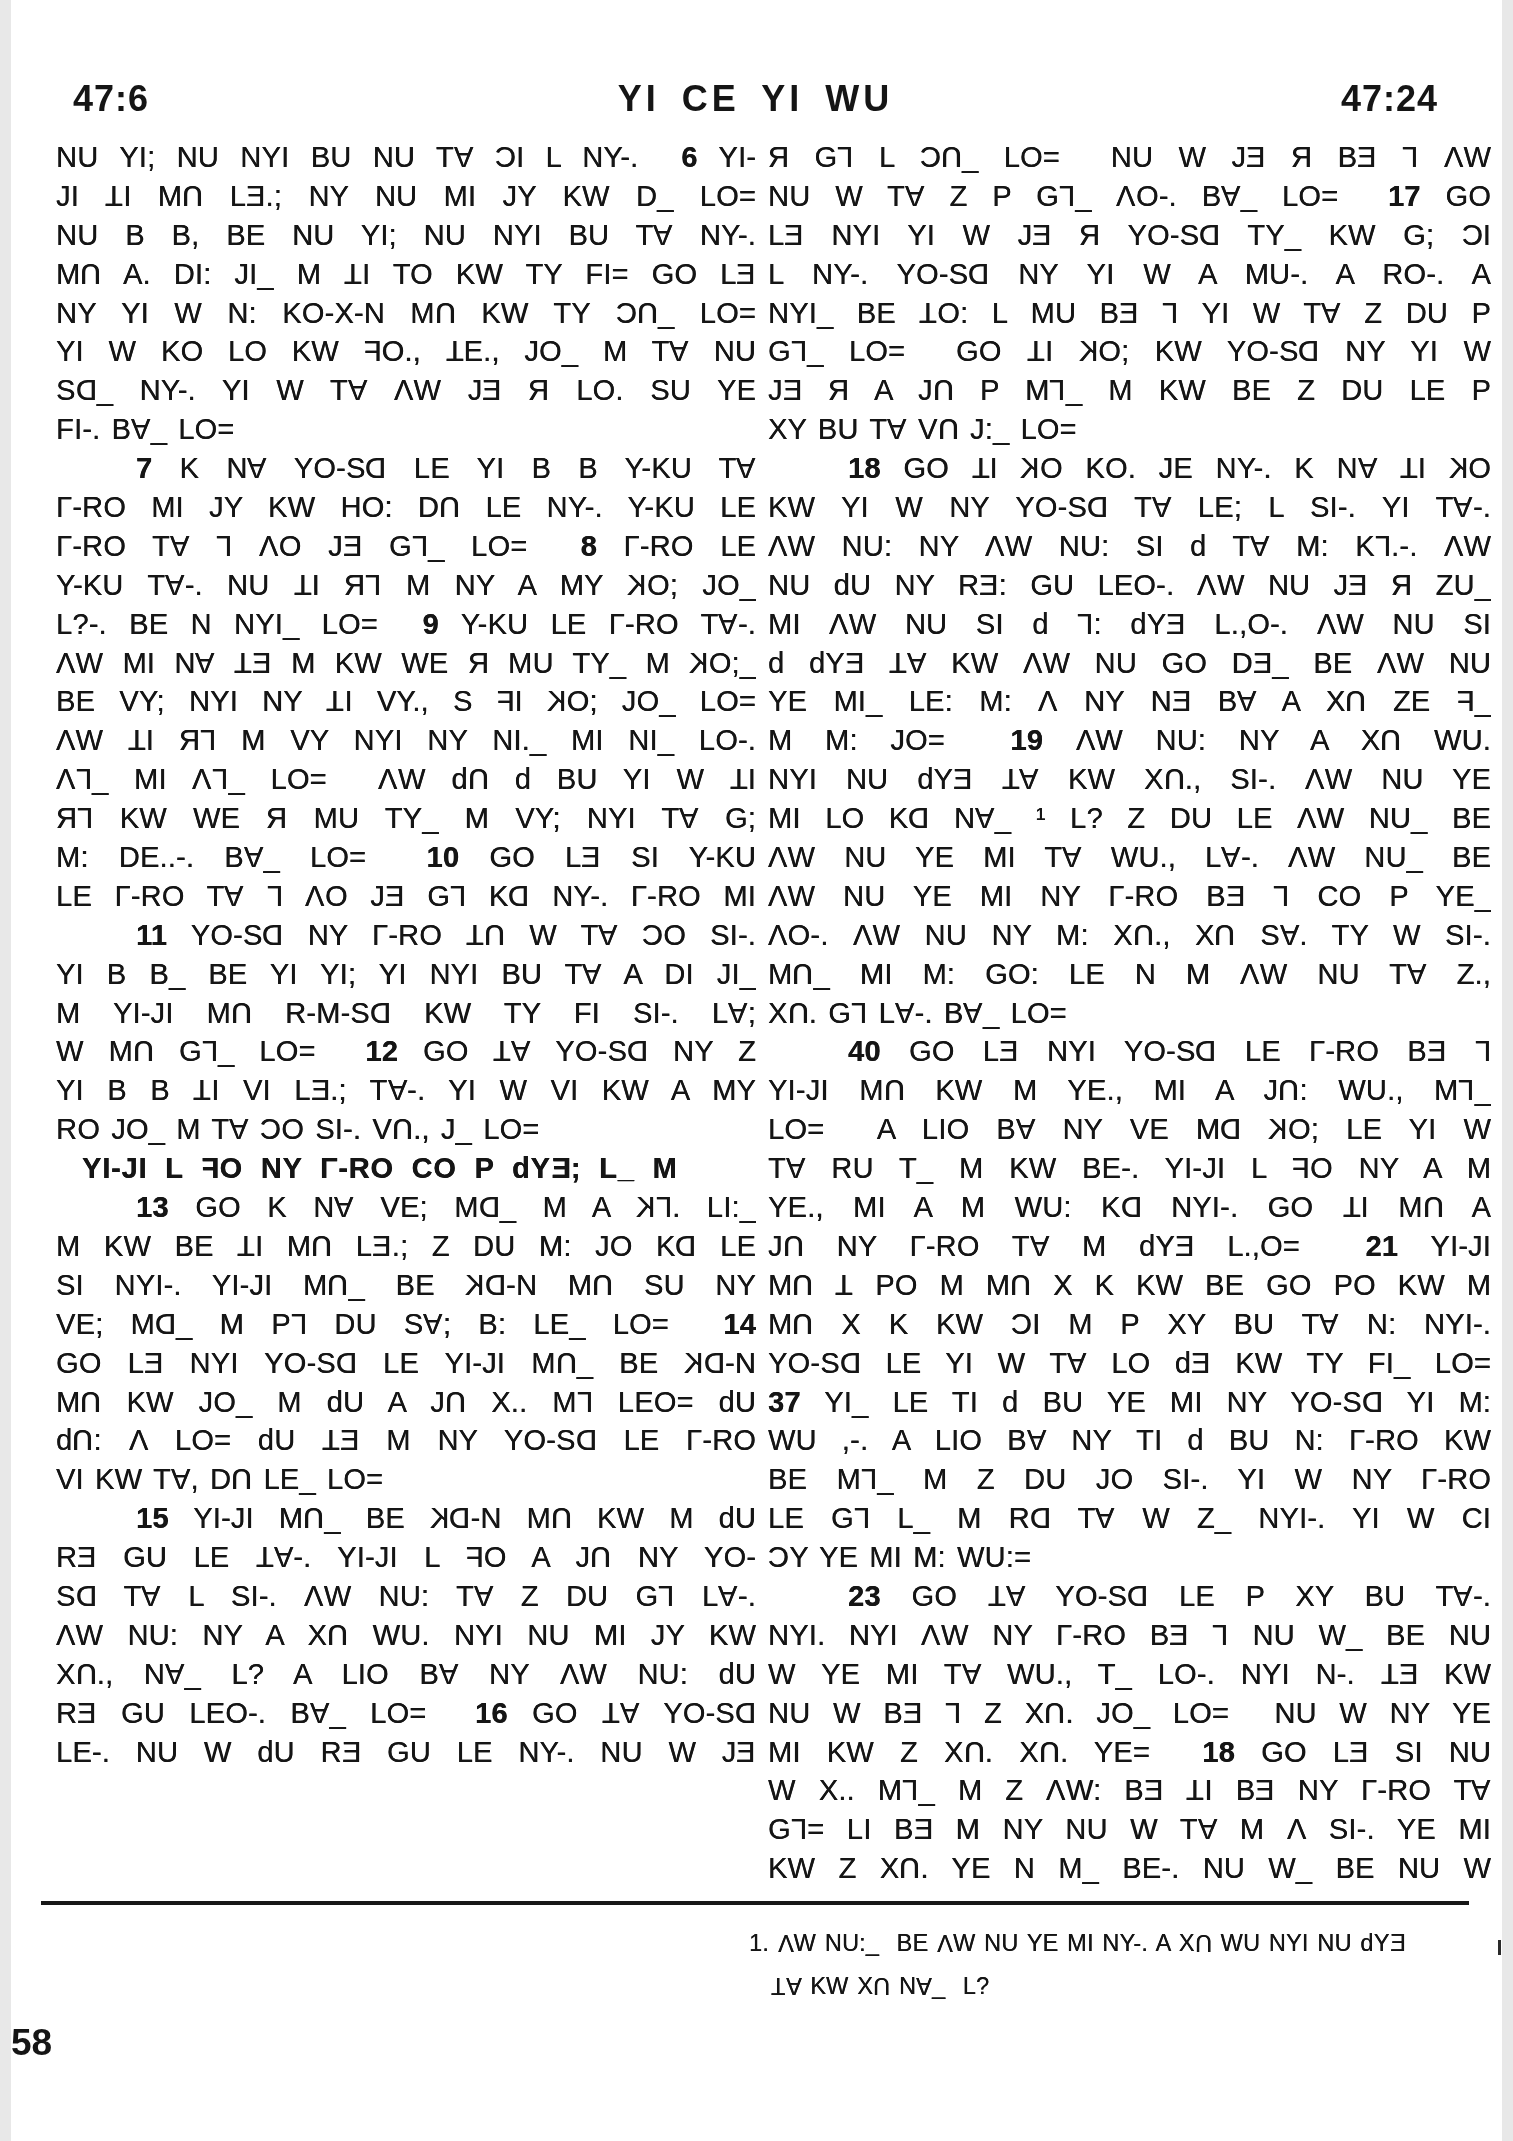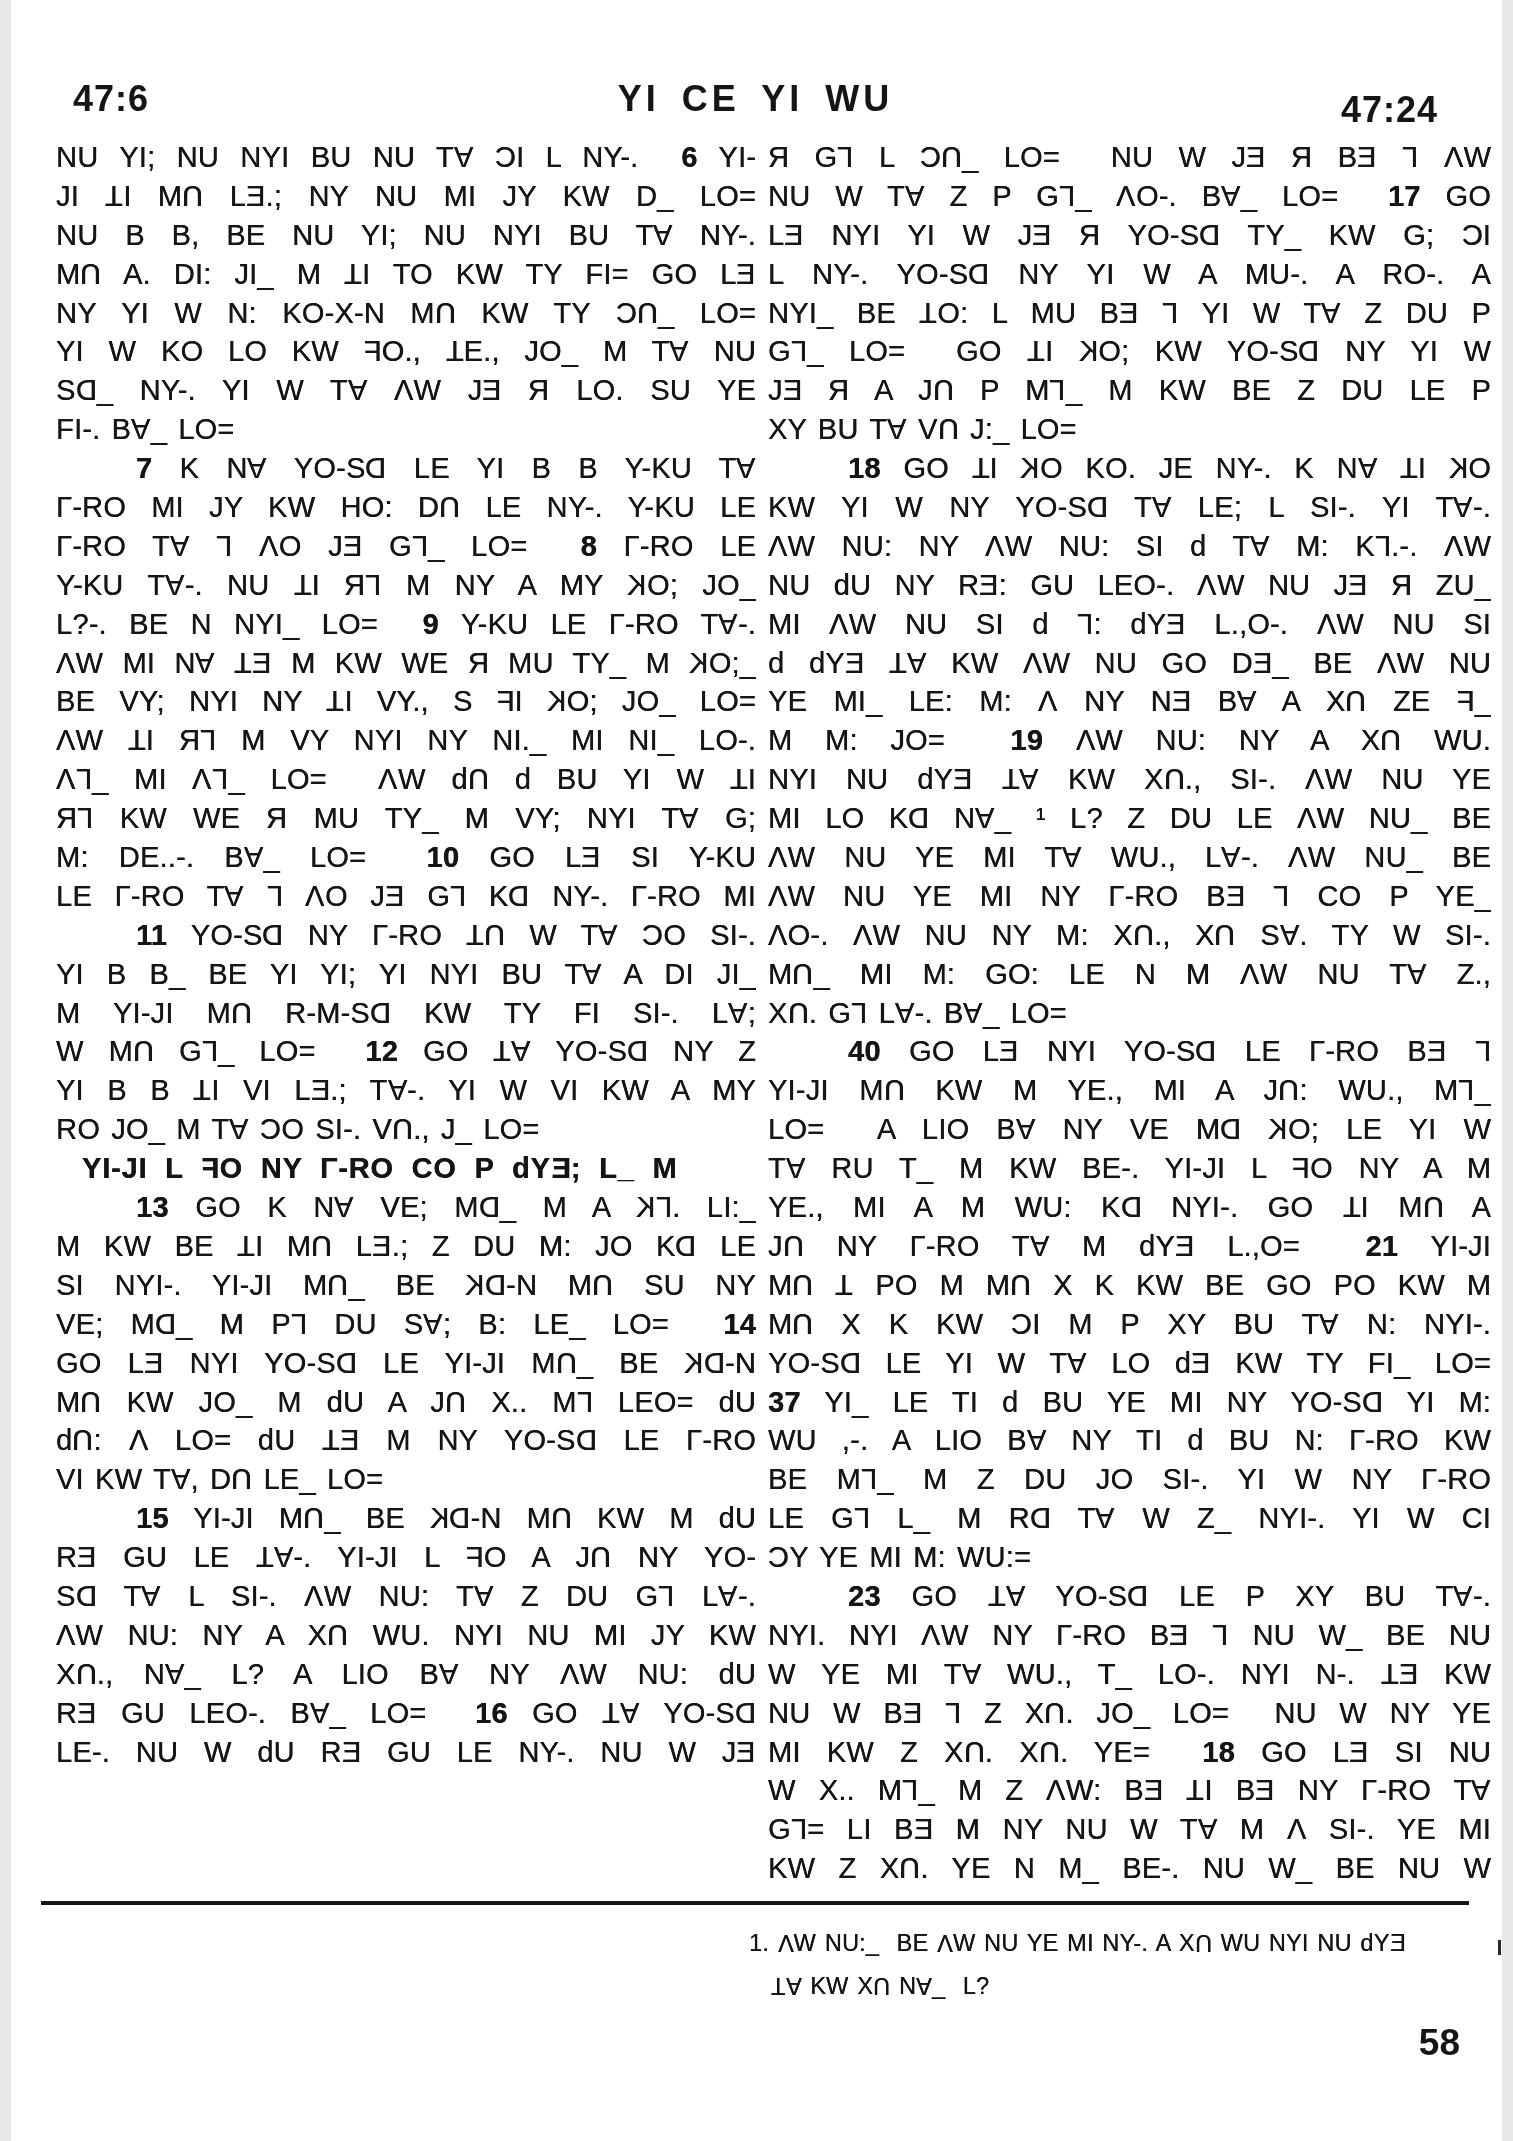--- a/index.html
+++ b/index.html
@@ -5,21 +5,21 @@
   html,body{margin:0;padding:0;background:#e8e8e8;}
   .page{
     position:relative;width:1491px;height:2141px;background:#ffffff;
     font-family:"Liberation Sans","DejaVu Sans",sans-serif;color:#151515;
     overflow:hidden;margin:0 auto;
   }
   
   .hdr{position:absolute;top:78px;left:62px;right:64px;height:44px;font-weight:700;font-size:36px;letter-spacing:1px;}
   .hdr .hl{position:absolute;left:0;top:0;}
   .hdr .ht{position:absolute;left:50%;top:0;transform:translateX(-50%);letter-spacing:4px;word-spacing:8px;white-space:pre;}
-  .hdr .hr{position:absolute;right:0;top:0;margin-top:11px;}
+  .hdr .hr{position:absolute;right:0;top:0;}
   
   .cols{position:absolute;top:138px;left:45px;display:flex;gap:12px;}
   .colL{width:700px;}
   .colR{width:723px;}
   .line{
     height:38.9px;line-height:38.9px;font-size:29px;
     letter-spacing:0.2px;word-spacing:3px;white-space:pre-wrap;
     text-align:justify;text-align-last:justify;overflow:hidden;
     text-shadow:0.3px 0 currentColor;
   }
@@ -27,21 +27,21 @@
   .line.i{padding-left:80px;}
   .line.h{font-weight:700;padding-left:26px;text-align:left;text-align-last:left;word-spacing:9px;letter-spacing:0.8px;}
   .vn{font-weight:700;}
   .fx{display:inline-block;transform:scaleX(-1);}
   .r2{display:inline-block;transform:rotate(180deg);position:relative;top:-1px;}
   
   .rule{position:absolute;left:30px;right:33px;top:1901px;height:4px;background:#171717;}
   .fn{position:absolute;left:738px;top:1922px;right:50px;font-size:23.5px;letter-spacing:0.2px;word-spacing:2px;text-shadow:0.25px 0 currentColor;}
   .fnl{line-height:43px;white-space:pre;height:43px;overflow:hidden;}
   .fn2{padding-left:22px;}
-  .pgno{position:absolute;top:2022px;left:0;right:42px;text-align:right;font-size:37px;font-weight:700;}
+  .pgno{position:absolute;top:2022px;left:0;right:50px;text-align:left;font-size:37px;font-weight:700;}
   .art{position:absolute;background:#2a2a2a;}
   .a1{left:1487px;top:1940px;width:3px;height:15px;}
   .a2{left:1500px;top:2080px;width:3px;height:30px;}
 </style>
 </head>
 <body>
 
 <div class="page">
 
   <div class="hdr">

